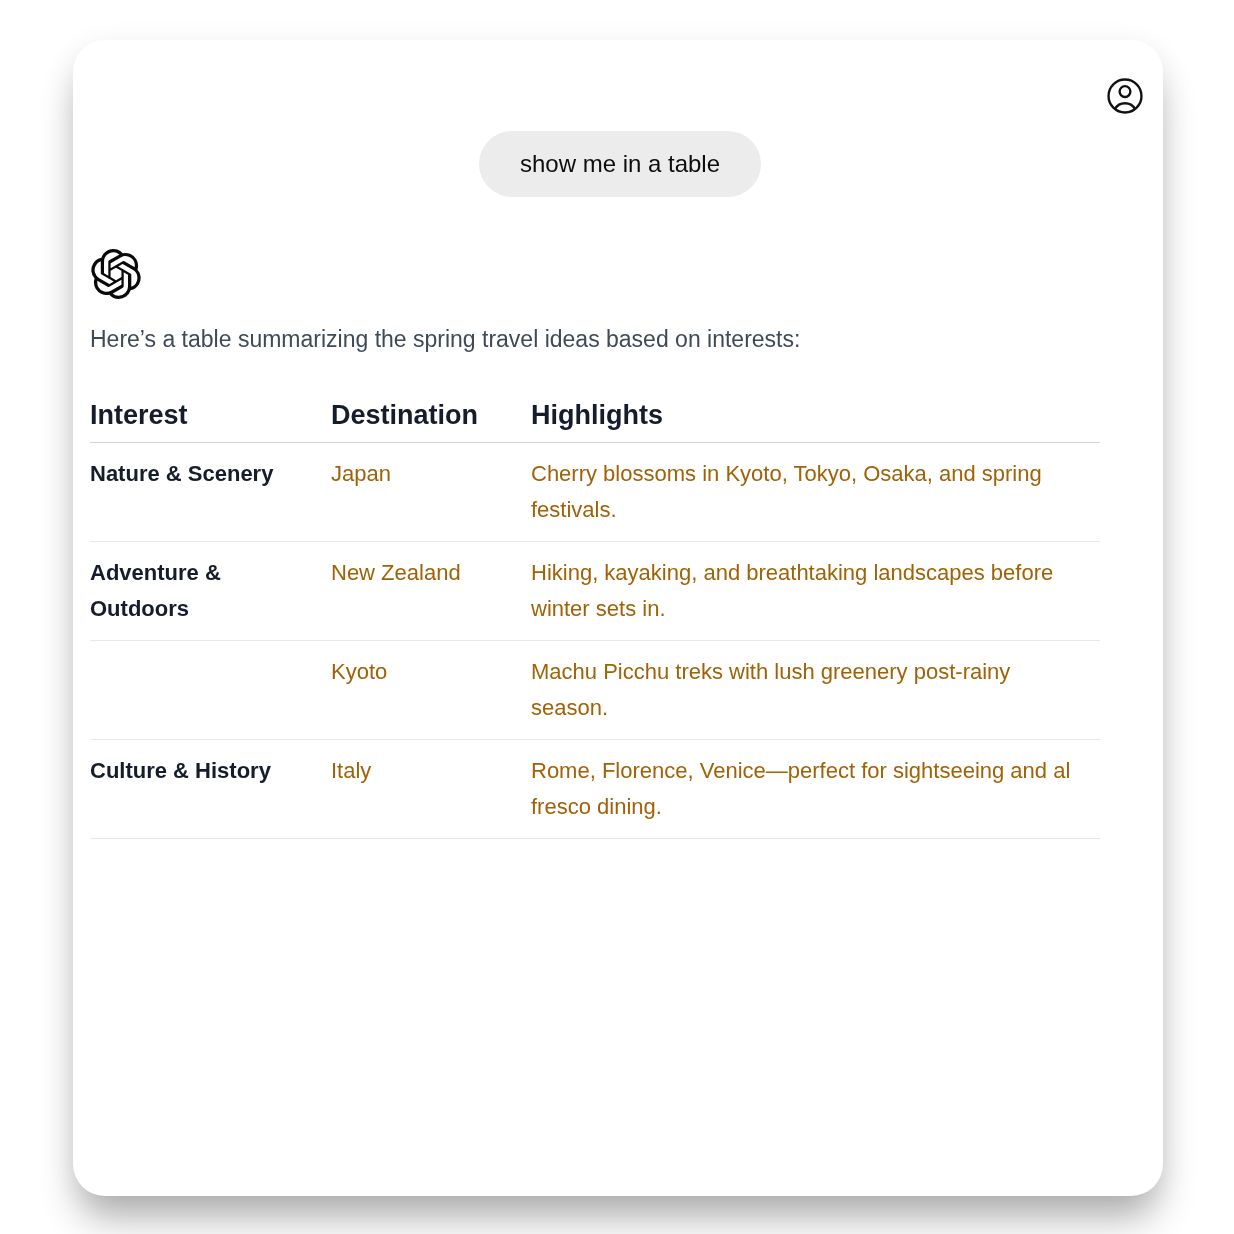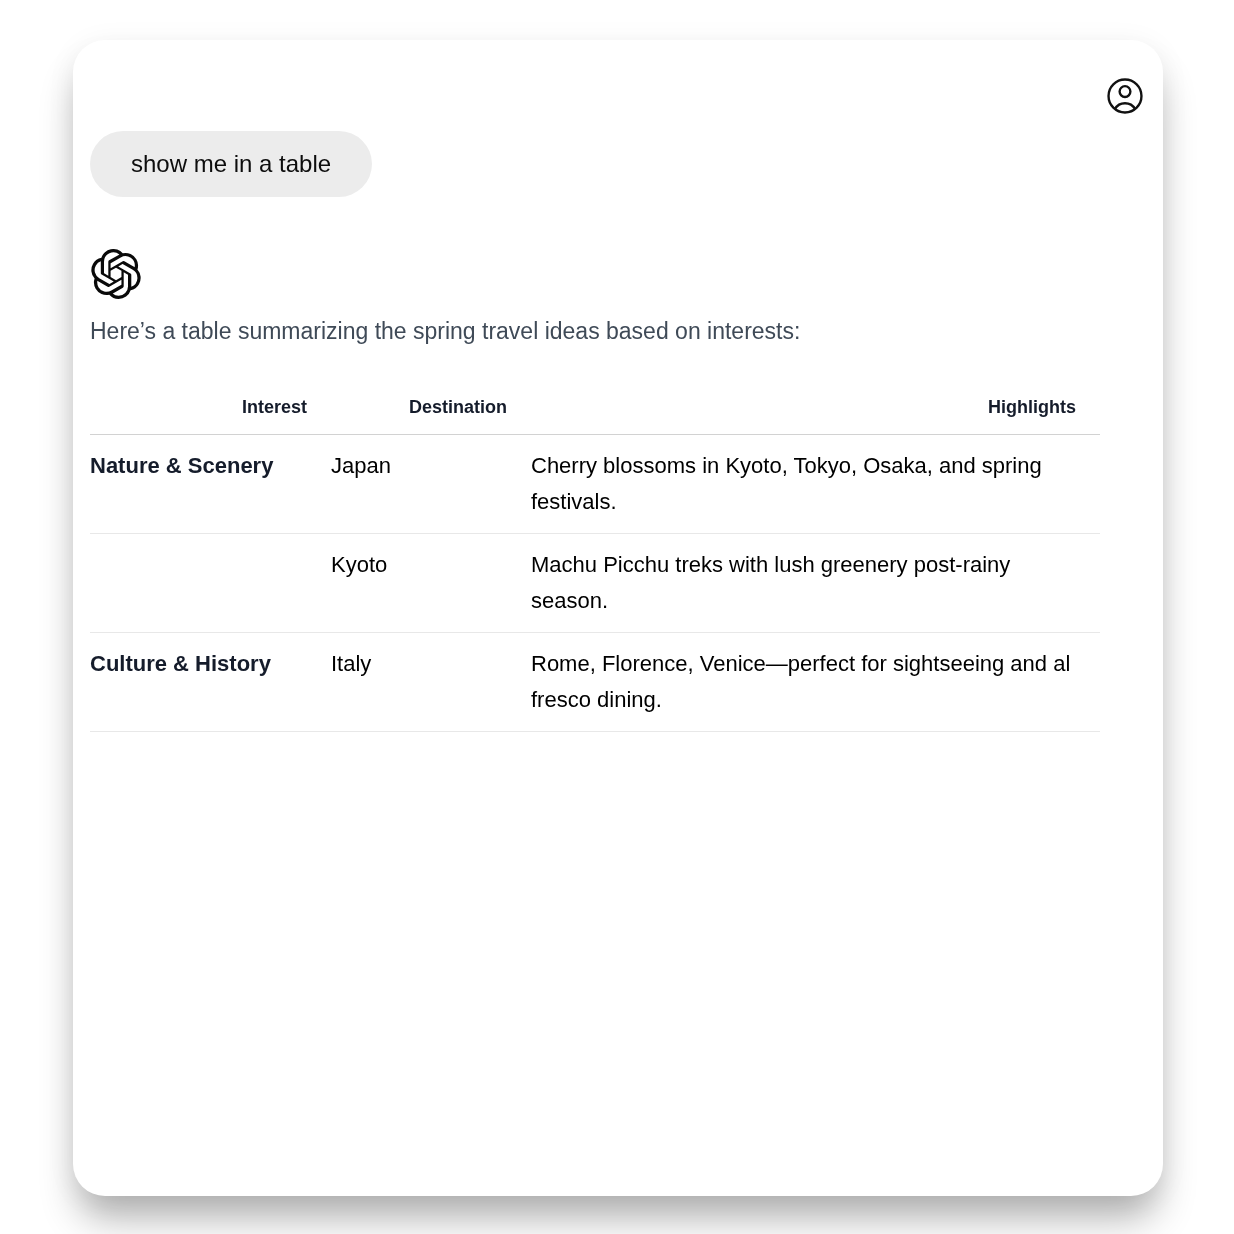--- a/index.html
+++ b/index.html
@@ -16,56 +16,56 @@
     width:1090px;height:1156px;
     background:#ffffff;
     border-radius:32px;
     box-shadow:0 28px 38px -6px rgba(0,0,0,0.30),0 4px 30px rgba(0,0,0,0.06);
     box-sizing:border-box;
     padding:37px 13px 0 17px;
     overflow:hidden;
   }
   .avatar-row{display:flex;justify-content:flex-end;padding-right:6px;}
   .avatar{width:38px;height:38px;display:block;}
-  .bubble-row{display:flex;justify-content:flex-start;margin-top:16px;}
+  .bubble-row{display:flex;justify-content:center;margin-top:16px;}
   .user-bubble{
     background:#ececec;
     border-radius:36px;
     padding:17px 41px;
     font-size:24px;
     color:#0d0d0d;
     line-height:32px;
     white-space:nowrap;
   }
   .assistant-logo{margin-top:52px;margin-left:1px;width:50px;height:50px;display:block;}
   .intro-text{
-    margin-top:16px;
+    margin-top:24px;
     font-size:23px;
     line-height:32px;
     color:#3f4a57;
   }
   table.travel-table{
     margin-top:34px;
     width:1010px;
     border-collapse:collapse;
     table-layout:fixed;
   }
   .travel-table th{
-    text-align:right;
-    font-size:18px;
+    text-align:left;
+    font-size:27px;
     line-height:36px;
     font-weight:bold;
     color:#151c2b;
     padding:8px 24px 9px 0;
     border-bottom:1px solid #d2d2d2;
   }
   .travel-table td{
     font-size:22px;
     line-height:36px;
-    color:#000000;
+    color:#a16207;
     vertical-align:top;
     padding:13px 24px 13px 0;
     border-bottom:1px solid #e8e8e8;
   }
   .travel-table col.c-interest{width:241px;}
   .travel-table col.c-destination{width:200px;}
   .travel-table td.cell-interest{font-weight:bold;color:#151c2b;margin-top:10px;}
 </style>
 </head>
 <body>
@@ -107,20 +107,25 @@
         <th>Highlights</th>
       </tr>
     </thead>
     <tbody id="table-body">
         <tr>
     <td class="cell-interest">Nature &amp; Scenery</td>
     <td class="cell-destination">Japan</td>
     <td class="cell-highlights">Cherry blossoms in Kyoto, Tokyo, Osaka, and spring festivals.</td>
   </tr>
         <tr>
+    <td class="cell-interest">Adventure &amp; Outdoors</td>
+    <td class="cell-destination">New Zealand</td>
+    <td class="cell-highlights">Hiking, kayaking, and breathtaking landscapes before winter sets in.</td>
+  </tr>
+        <tr>
     <td class="cell-interest"></td>
     <td class="cell-destination">Kyoto</td>
     <td class="cell-highlights">Machu Picchu treks with lush greenery post-rainy season.</td>
   </tr>
         <tr>
     <td class="cell-interest">Culture &amp; History</td>
     <td class="cell-destination">Italy</td>
     <td class="cell-highlights">Rome, Florence, Venice—perfect for sightseeing and al fresco dining.</td>
   </tr>
       </tbody>

